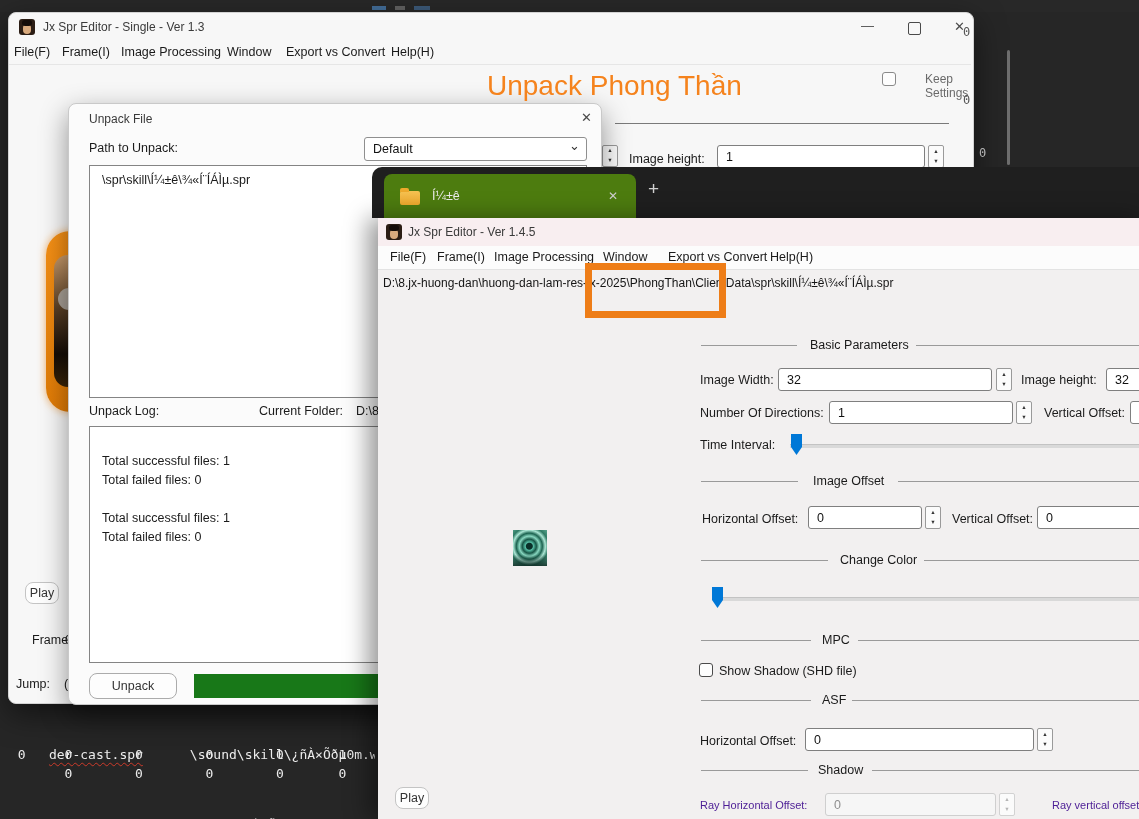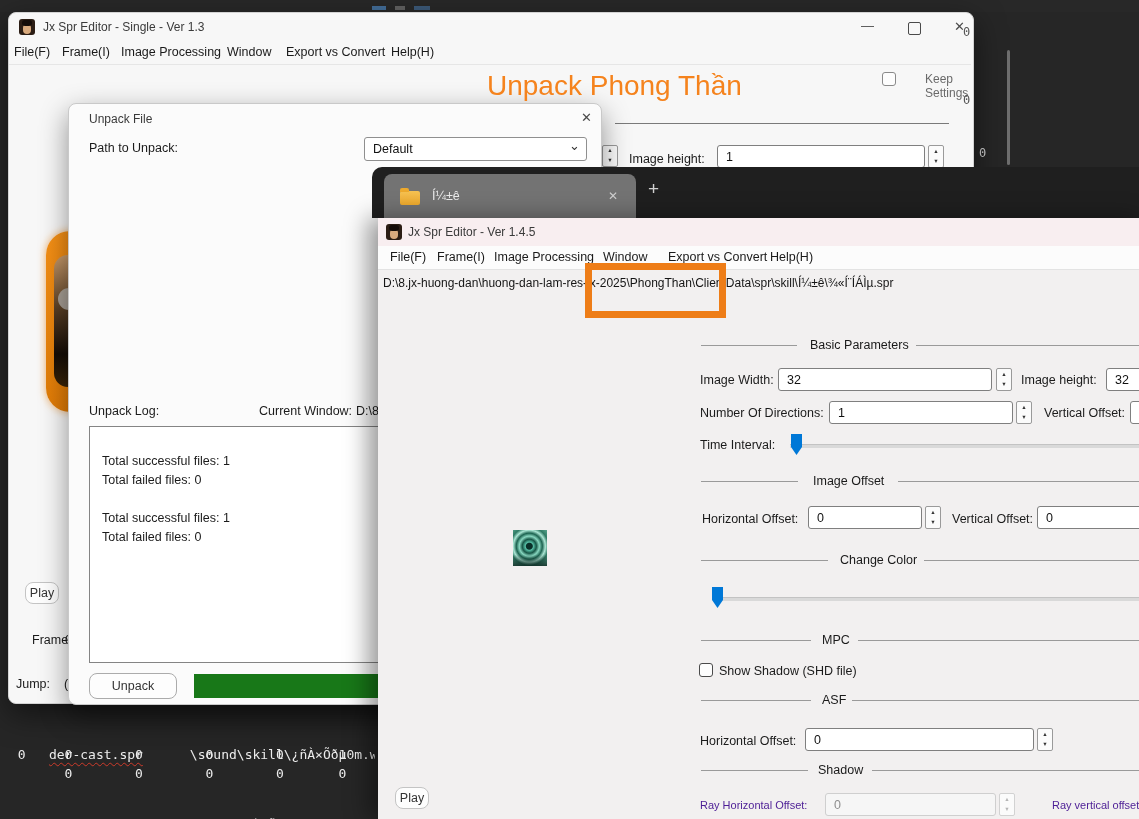--- a/index.html
+++ b/index.html
@@ -120,41 +120,44 @@
   </div>
 
   <div class="abs dialog" style="left:68px;top:103px;width:532px;height:600px;z-index:20;">
     <div class="abs titlebar-text" style="left:20px;top:8px;">Unpack File</div>
     <div class="abs ctrl" style="left:512px;top:6px;">✕</div>
     <div class="abs lbl" style="left:20px;top:37px;">Path to Unpack:</div>
 
     <div class="abs input" style="left:295px;top:33px;width:223px;height:24px;border-color:#8f8f8f;">Default</div>
     <div class="abs" style="left:500px;top:34px;font-size:13px;color:#333;">⌄</div>
 
+    <div class="abs" style="left:20px;top:61px;width:498px;height:233px;background:#fff;border:1px solid #848484;box-sizing:border-box;">
+      <div class="abs lbl" style="left:12px;top:7px;">\spr\skill\Í¼±ê\¾«Í¨ÍÁÌµ.spr</div>
+    </div>
 
     <div class="abs lbl" style="left:20px;top:300px;">Unpack Log:</div>
-    <div class="abs lbl" style="left:190px;top:300px;">Current Window:</div>
+    <div class="abs lbl" style="left:190px;top:300px;">Current Folder:</div>
     <div class="abs lbl" style="left:287px;top:300px;">D:\8</div>
 
     <div class="abs" style="left:20px;top:322px;width:498px;height:237px;background:#fff;border:1px solid #848484;box-sizing:border-box;">
       <div class="abs lbl" style="left:12px;top:27px;">Total successful files: 1</div>
       <div class="abs lbl" style="left:12px;top:46px;">Total failed files: 0</div>
       <div class="abs lbl" style="left:12px;top:65px;"></div>
       <div class="abs lbl" style="left:12px;top:84px;">Total successful files: 1</div>
       <div class="abs lbl" style="left:12px;top:103px;">Total failed files: 0</div>
     </div>
 
     <div class="abs btn" style="left:20px;top:569px;width:88px;height:26px;border-color:#ababab;">Unpack</div>
     <div class="abs" style="left:125px;top:570px;width:400px;height:24px;background:#187818;"></div>
   </div>
 
   <div class="abs annotation-text" style="left:487px;top:70px;z-index:55;">Unpack Phong Thần</div>
 
   <div class="abs" style="left:372px;top:167px;width:767px;height:51px;background:#1f1f1f;border-radius:10px 0 0 0;z-index:30;">
-    <div class="abs" style="left:12px;top:7px;width:252px;height:44px;background:#737373;border-radius:8px 8px 0 0;text-decoration:underline;">
+    <div class="abs" style="left:12px;top:7px;width:252px;height:44px;background:#4d7c0f;border-radius:8px 8px 0 0;text-decoration:underline;">
       <div class="abs folder-icon" style="left:16px;top:17px;"></div>
       <div class="abs" style="left:48px;top:15px;font-size:12.5px;color:#ececec;">Í¼±ê</div>
       <div class="abs tab-x" style="left:224px;top:15px;">✕</div>
     </div>
     <div class="abs" style="left:276px;top:11px;font-size:19px;color:#cfcfcf;">+</div>
   </div>
 
   <div class="abs" style="left:378px;top:218px;width:770px;height:601px;background:#f2f0f0;box-shadow:-10px 0 22px rgba(0,0,0,.4);z-index:40;">
 
     <div class="abs" style="left:0;top:0;width:770px;height:28px;background:#f8eef0;"></div>

